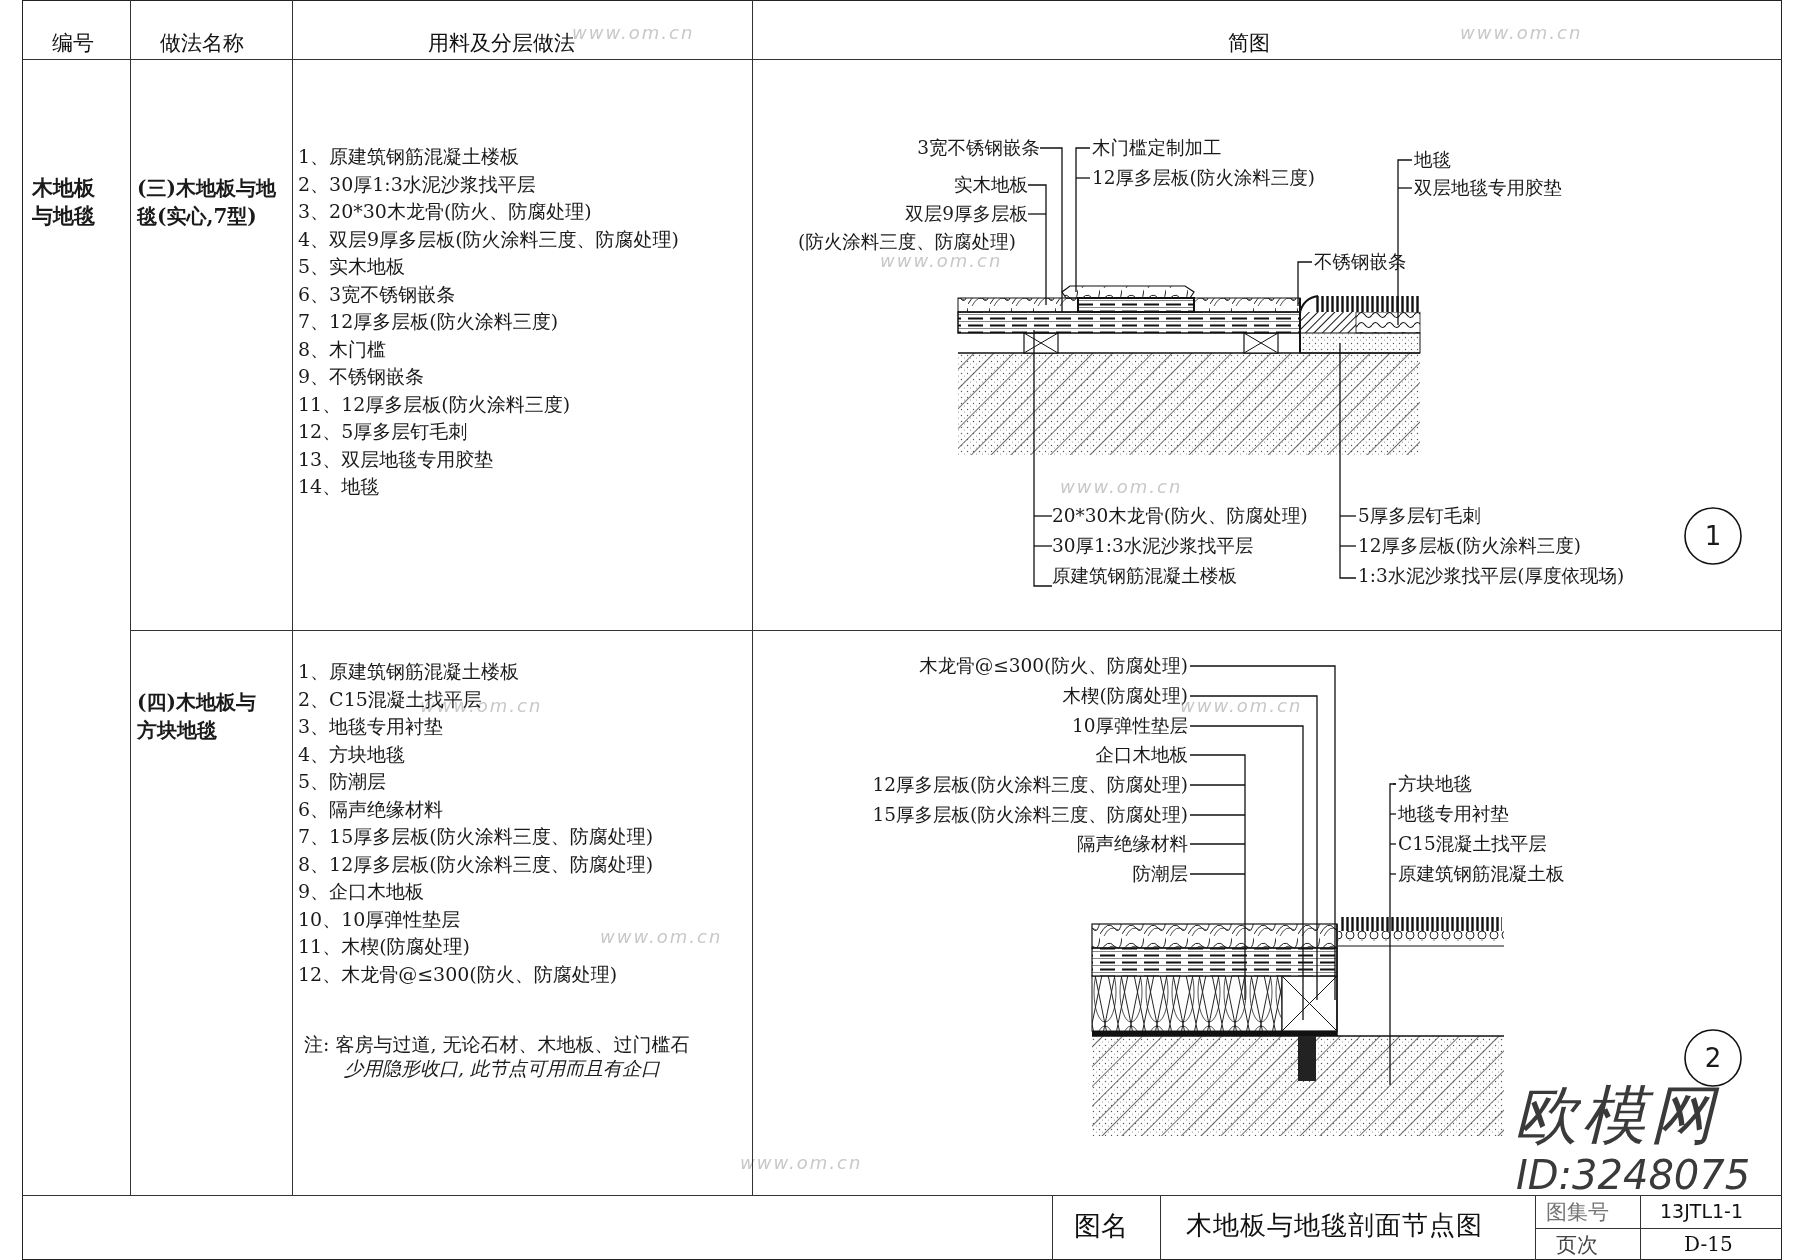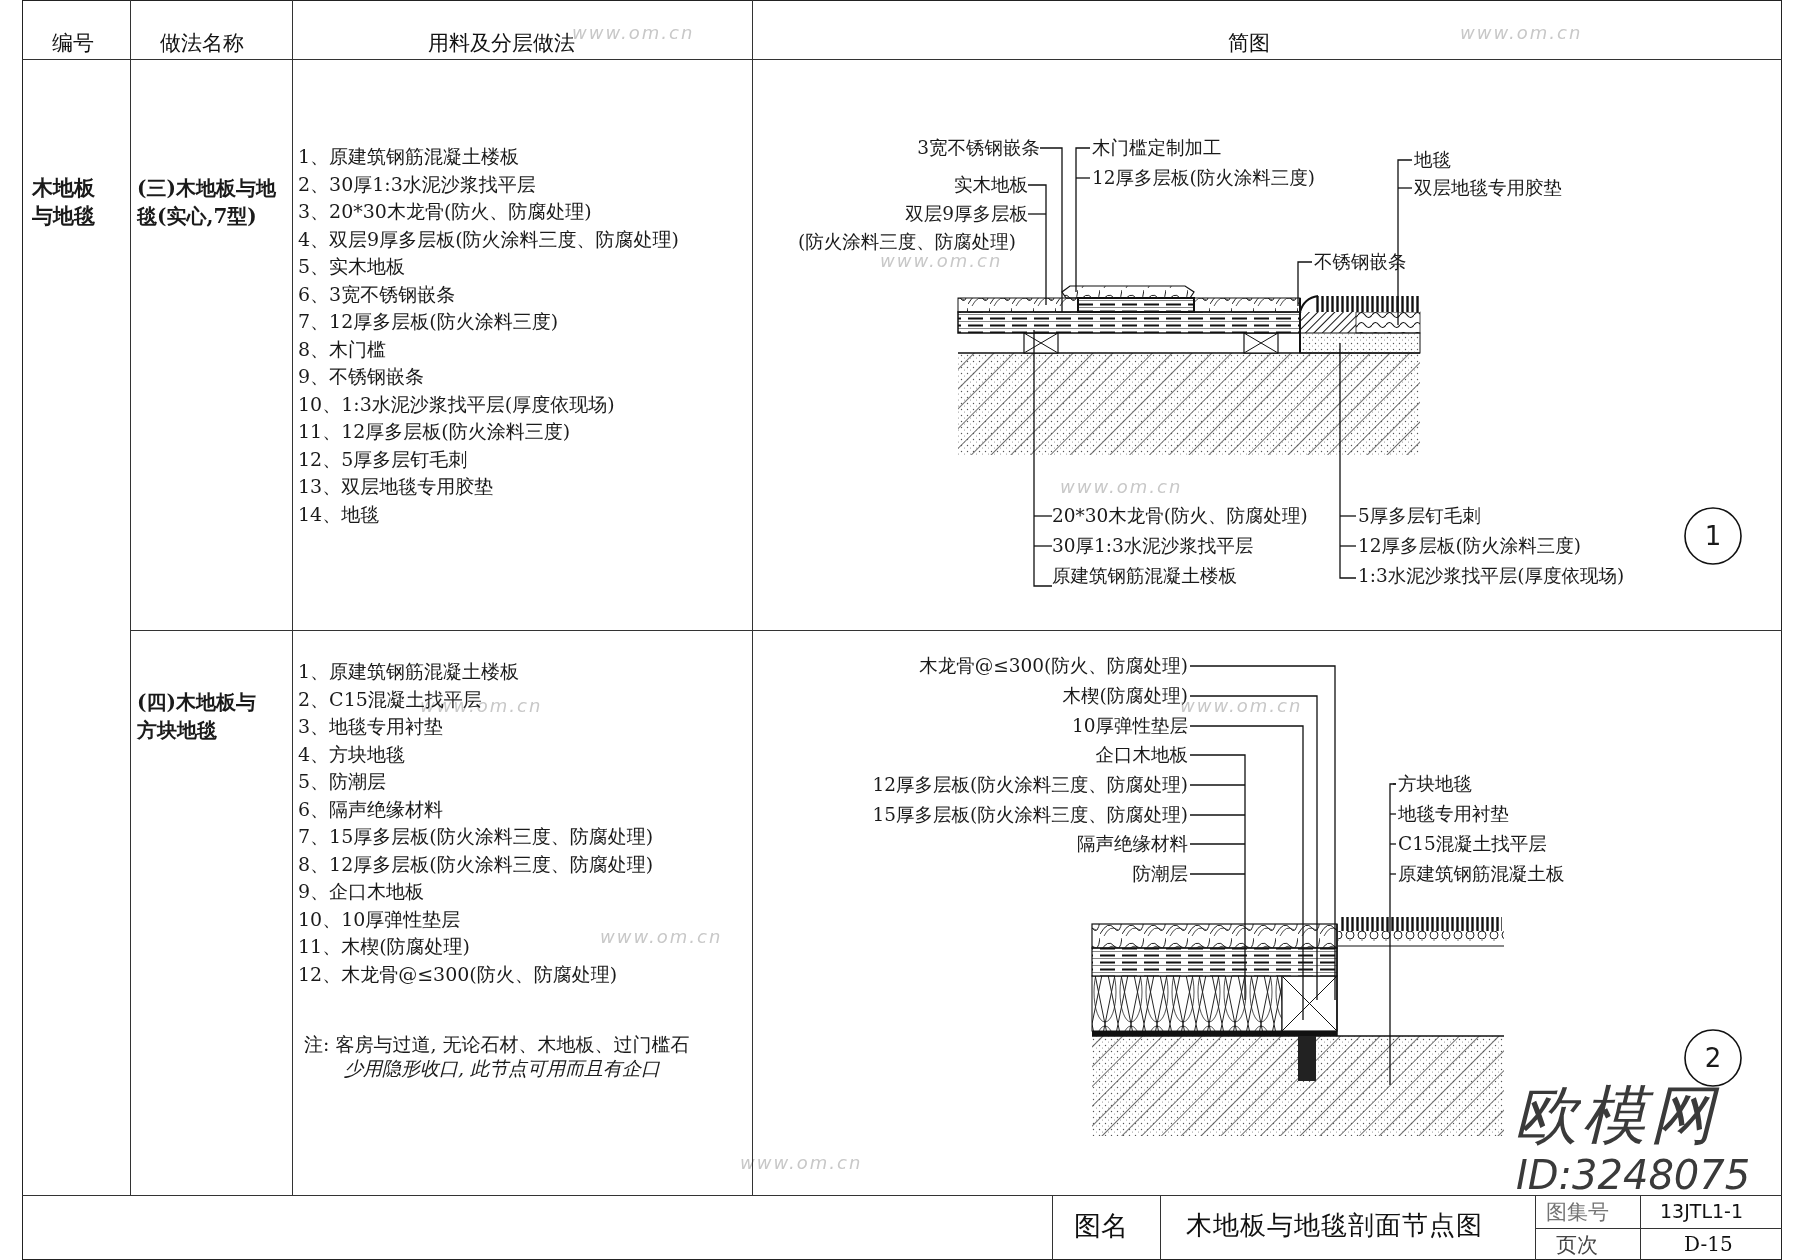--- a/index.html
+++ b/index.html
@@ -54,21 +54,20 @@
 <div class="list" style="left:298px;top:143px;">
   <div>1、原建筑钢筋混凝土楼板</div>
   <div>2、30厚1:3水泥沙浆找平层</div>
   <div>3、20*30木龙骨(防火、防腐处理)</div>
   <div>4、双层9厚多层板(防火涂料三度、防腐处理)</div>
   <div>5、实木地板</div>
   <div>6、3宽不锈钢嵌条</div>
   <div>7、12厚多层板(防火涂料三度)</div>
   <div>8、木门槛</div>
   <div>9、不锈钢嵌条</div>
-  <div>10、1:3水泥沙浆找平层(厚度依现场)</div>
   <div>11、12厚多层板(防火涂料三度)</div>
   <div>12、5厚多层钉毛刺</div>
   <div>13、双层地毯专用胶垫</div>
   <div>14、地毯</div>
 </div>
 
 <div class="cat" style="left:137px;top:688px;font-size:20px;">
   <div>(四)木地板与</div>
   <div>方块地毯</div>
 </div>

